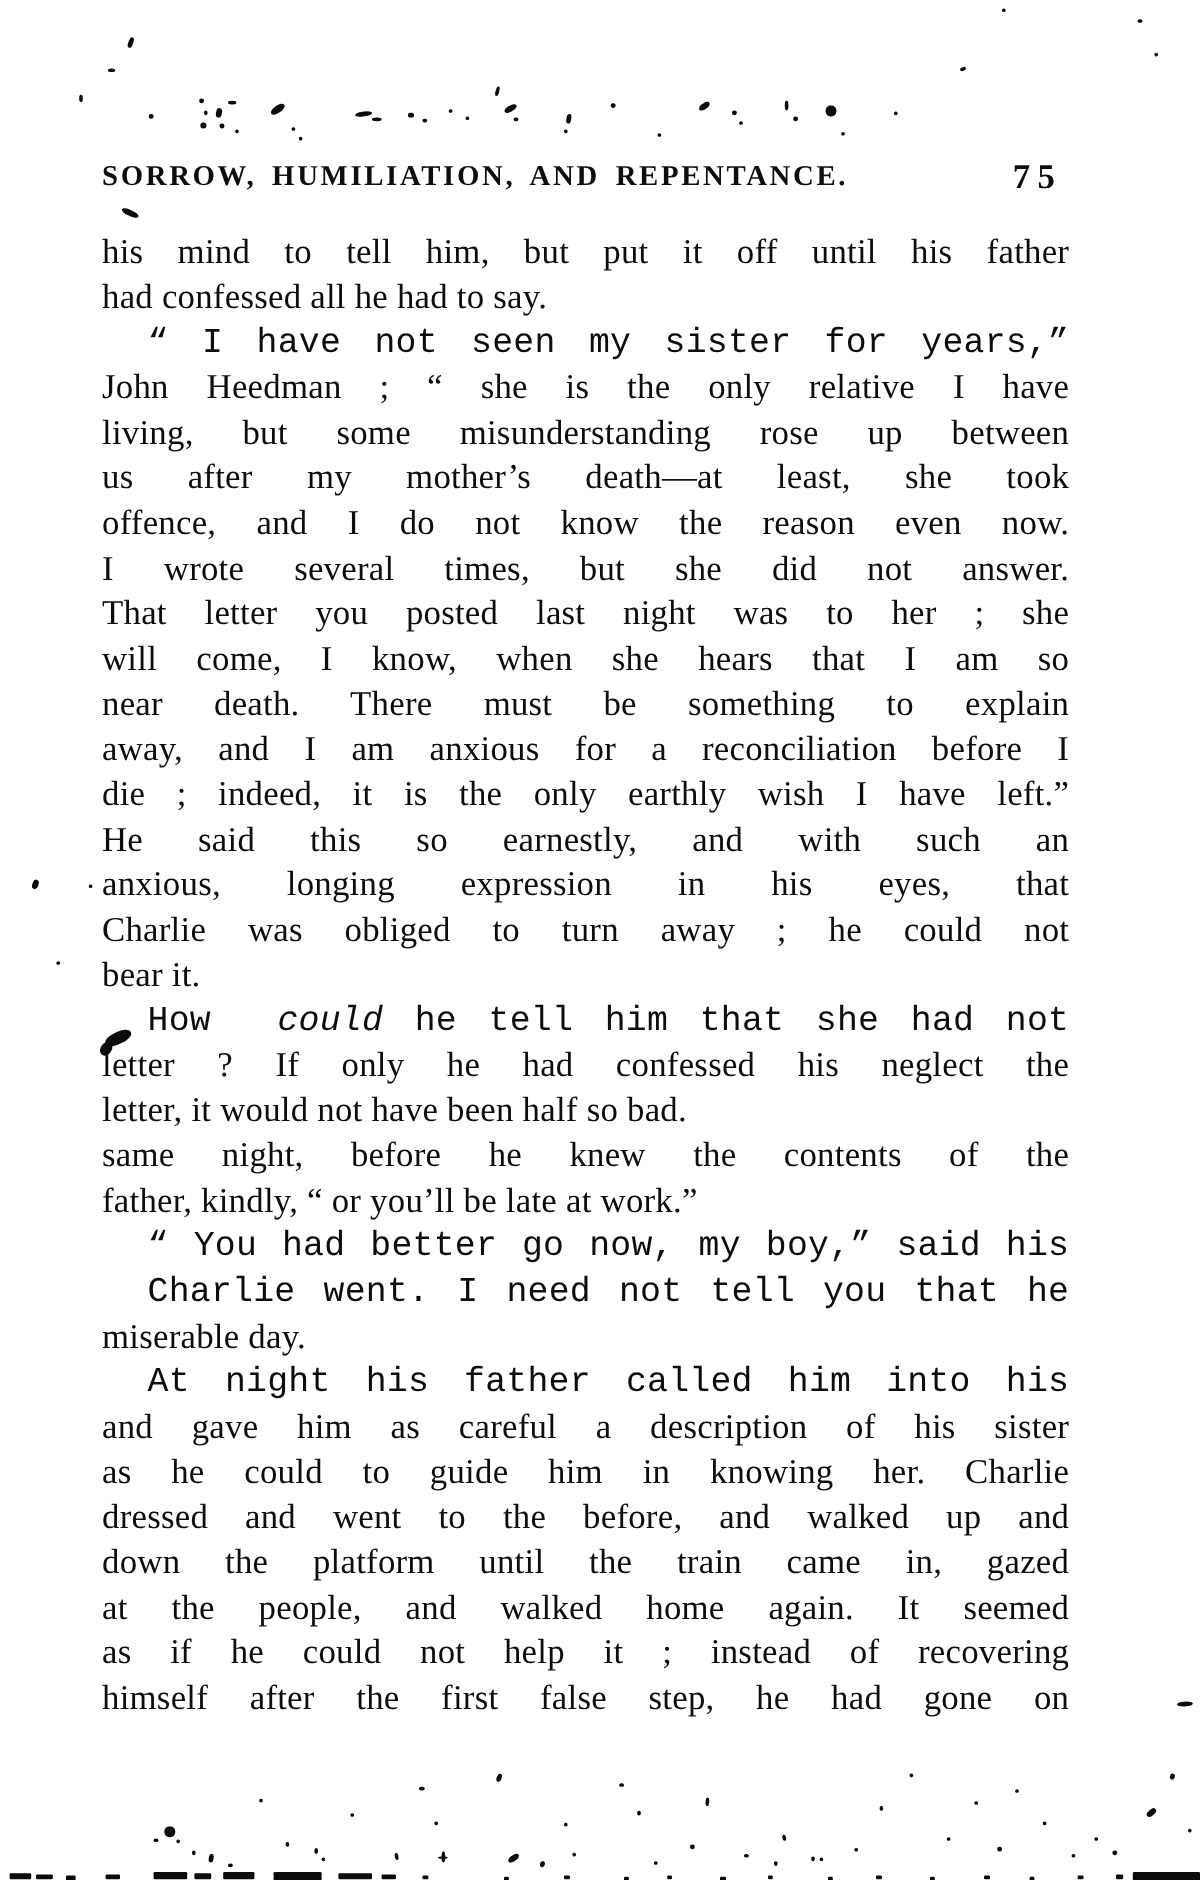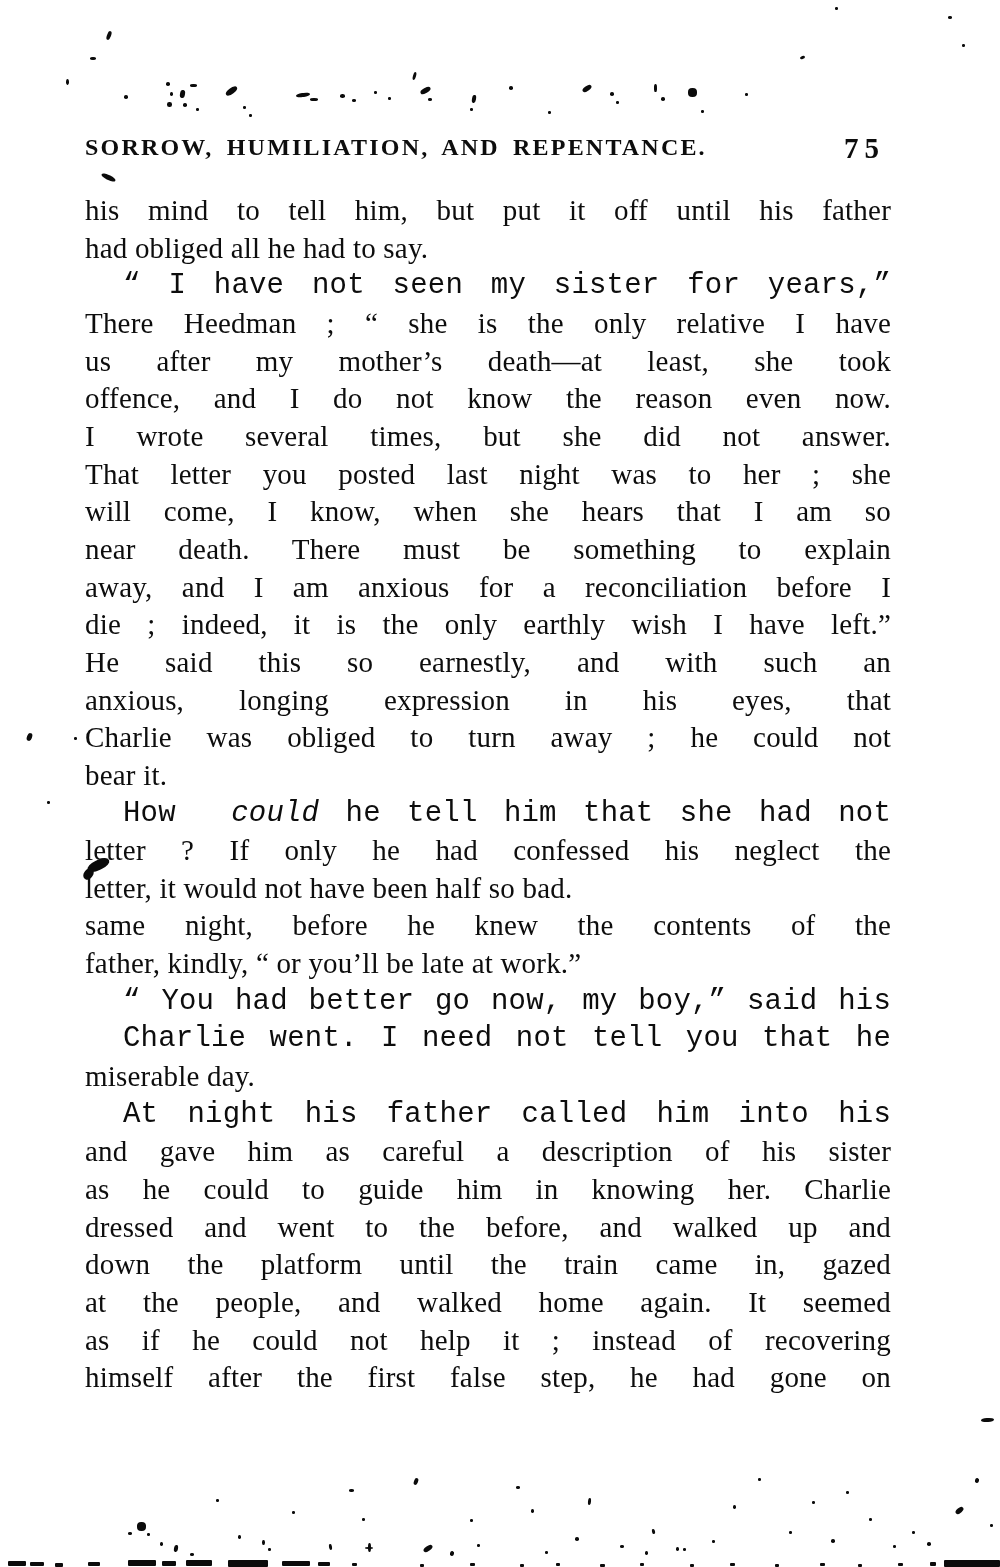--- a/index.html
+++ b/index.html
@@ -69,23 +69,24 @@
 <body>
 
 <div class="page">
   <div class="running-head">
     <span class="head-title">SORROW, HUMILIATION, AND REPENTANCE.</span>
     <span class="page-number">75</span>
   </div>
 
   <div class="body-text" id="body-text">
       <div class="line j"><span>his mind to tell him, but put it off until his father</span></div>
-      <div class="line"><span>had obliged all he had to say.</span></div>
+      <div class="line"><span>had confessed all he had to say.</span></div>
       <div class="line j indent"><span>“ I have not seen my sister for years,” said</span></div>
-      <div class="line j"><span>There Heedman ; “ she is the only relative I have</span></div>
+      <div class="line j"><span>John Heedman ; “ she is the only relative I have</span></div>
+      <div class="line j"><span>living, but some misunderstanding rose up between</span></div>
       <div class="line j"><span>us after my mother’s death—at least, she took</span></div>
       <div class="line j"><span>offence, and I do not know the reason even now.</span></div>
       <div class="line j"><span>I wrote several times, but she did not answer.</span></div>
       <div class="line j"><span>That letter you posted last night was to her ; she</span></div>
       <div class="line j"><span>will come, I know, when she hears that I am so</span></div>
       <div class="line j"><span>near death.  There must be something to explain</span></div>
       <div class="line j"><span>away, and I am anxious for a reconciliation before I</span></div>
       <div class="line j"><span>die ; indeed, it is the only earthly wish I have left.”</span></div>
       <div class="line j"><span>He said this so earnestly, and with such an</span></div>
       <div class="line j"><span>anxious, longing expression in his eyes, that</span></div>

